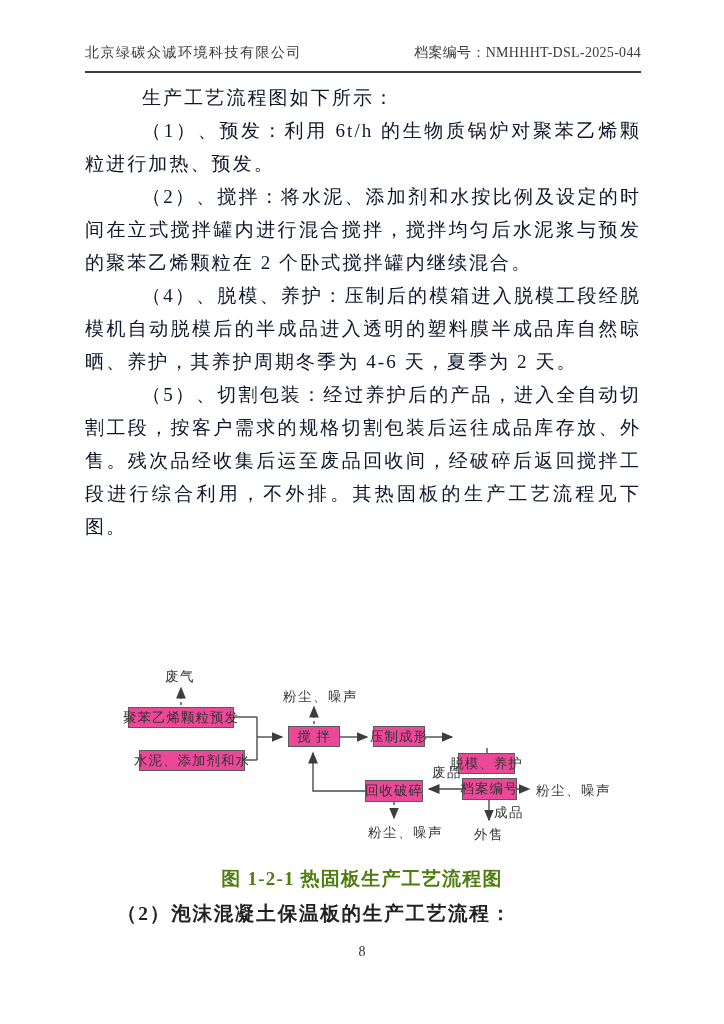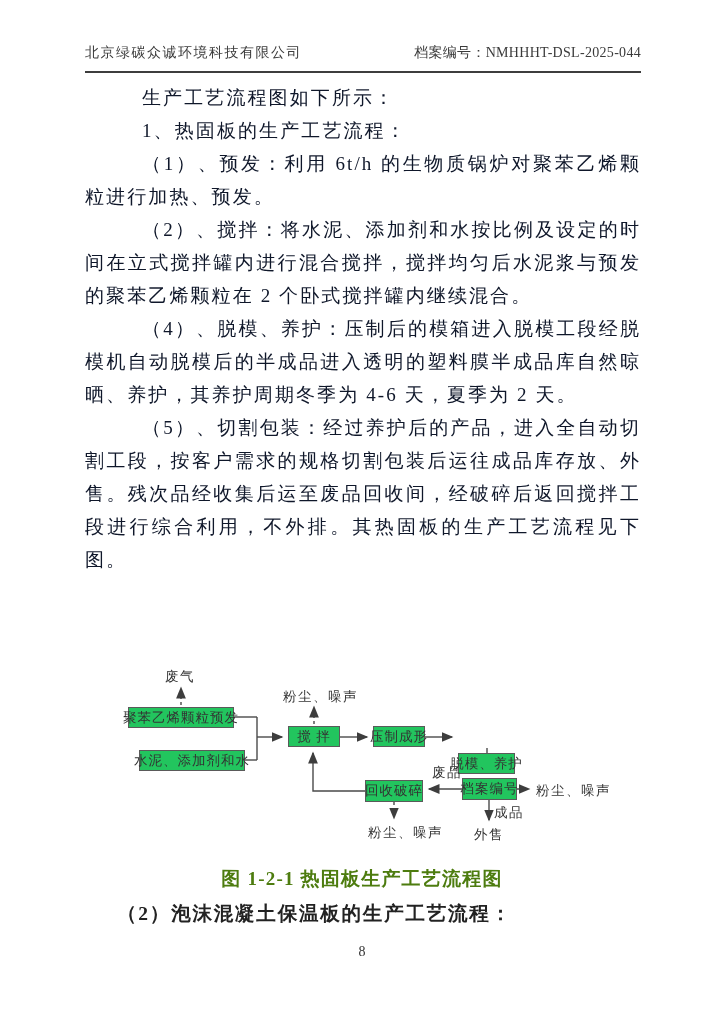--- a/index.html
+++ b/index.html
@@ -55,21 +55,21 @@
     color: #333333;
   }
   .flowchart svg.connectors {
     position: absolute;
     left: 0; top: 0;
     width: 724px; height: 192px;
   }
   .fc-node {
     position: absolute;
     border: 1.5px solid #5a5a5a;
-    background: #22c55e;
+    background: #ec4899;
     display: flex;
     align-items: center;
     justify-content: center;
     letter-spacing: 1px;
     white-space: nowrap;
     color: #333333;
   }
   .fc-label {
     position: absolute;
     white-space: nowrap;
@@ -112,21 +112,20 @@
 
 <div class="page">
 
   <div class="header">
     <span class="company">北京绿碳众诚环境科技有限公司</span>
     <span class="file-no">档案编号：NMHHHT-DSL-2025-044</span>
   </div>
 
   <div class="content">
     <p>生产工艺流程图如下所示：</p>
-    <p>1、热固板的生产工艺流程：</p>
     <p>（1）、预发：利用 6t/h 的生物质锅炉对聚苯乙烯颗粒进行加热、预发。</p>
     <p>（2）、搅拌：将水泥、添加剂和水按比例及设定的时间在立式搅拌罐内进行混合搅拌，搅拌均匀后水泥浆与预发的聚苯乙烯颗粒在 2 个卧式搅拌罐内继续混合。</p>
     <p>（4）、脱模、养护：压制后的模箱进入脱模工段经脱模机自动脱模后的半成品进入透明的塑料膜半成品库自然晾晒、养护，其养护周期冬季为 4-6 天，夏季为 2 天。</p>
     <p>（5）、切割包装：经过养护后的产品，进入全自动切割工段，按客户需求的规格切割包装后运往成品库存放、外售。残次品经收集后运至废品回收间，经破碎后返回搅拌工段进行综合利用，不外排。其热固板的生产工艺流程见下图。</p>
   </div>
 
   <div class="flowchart">
 
     <svg class="connectors" viewBox="0 0 724 192" xmlns="http://www.w3.org/2000/svg">
       <defs>

